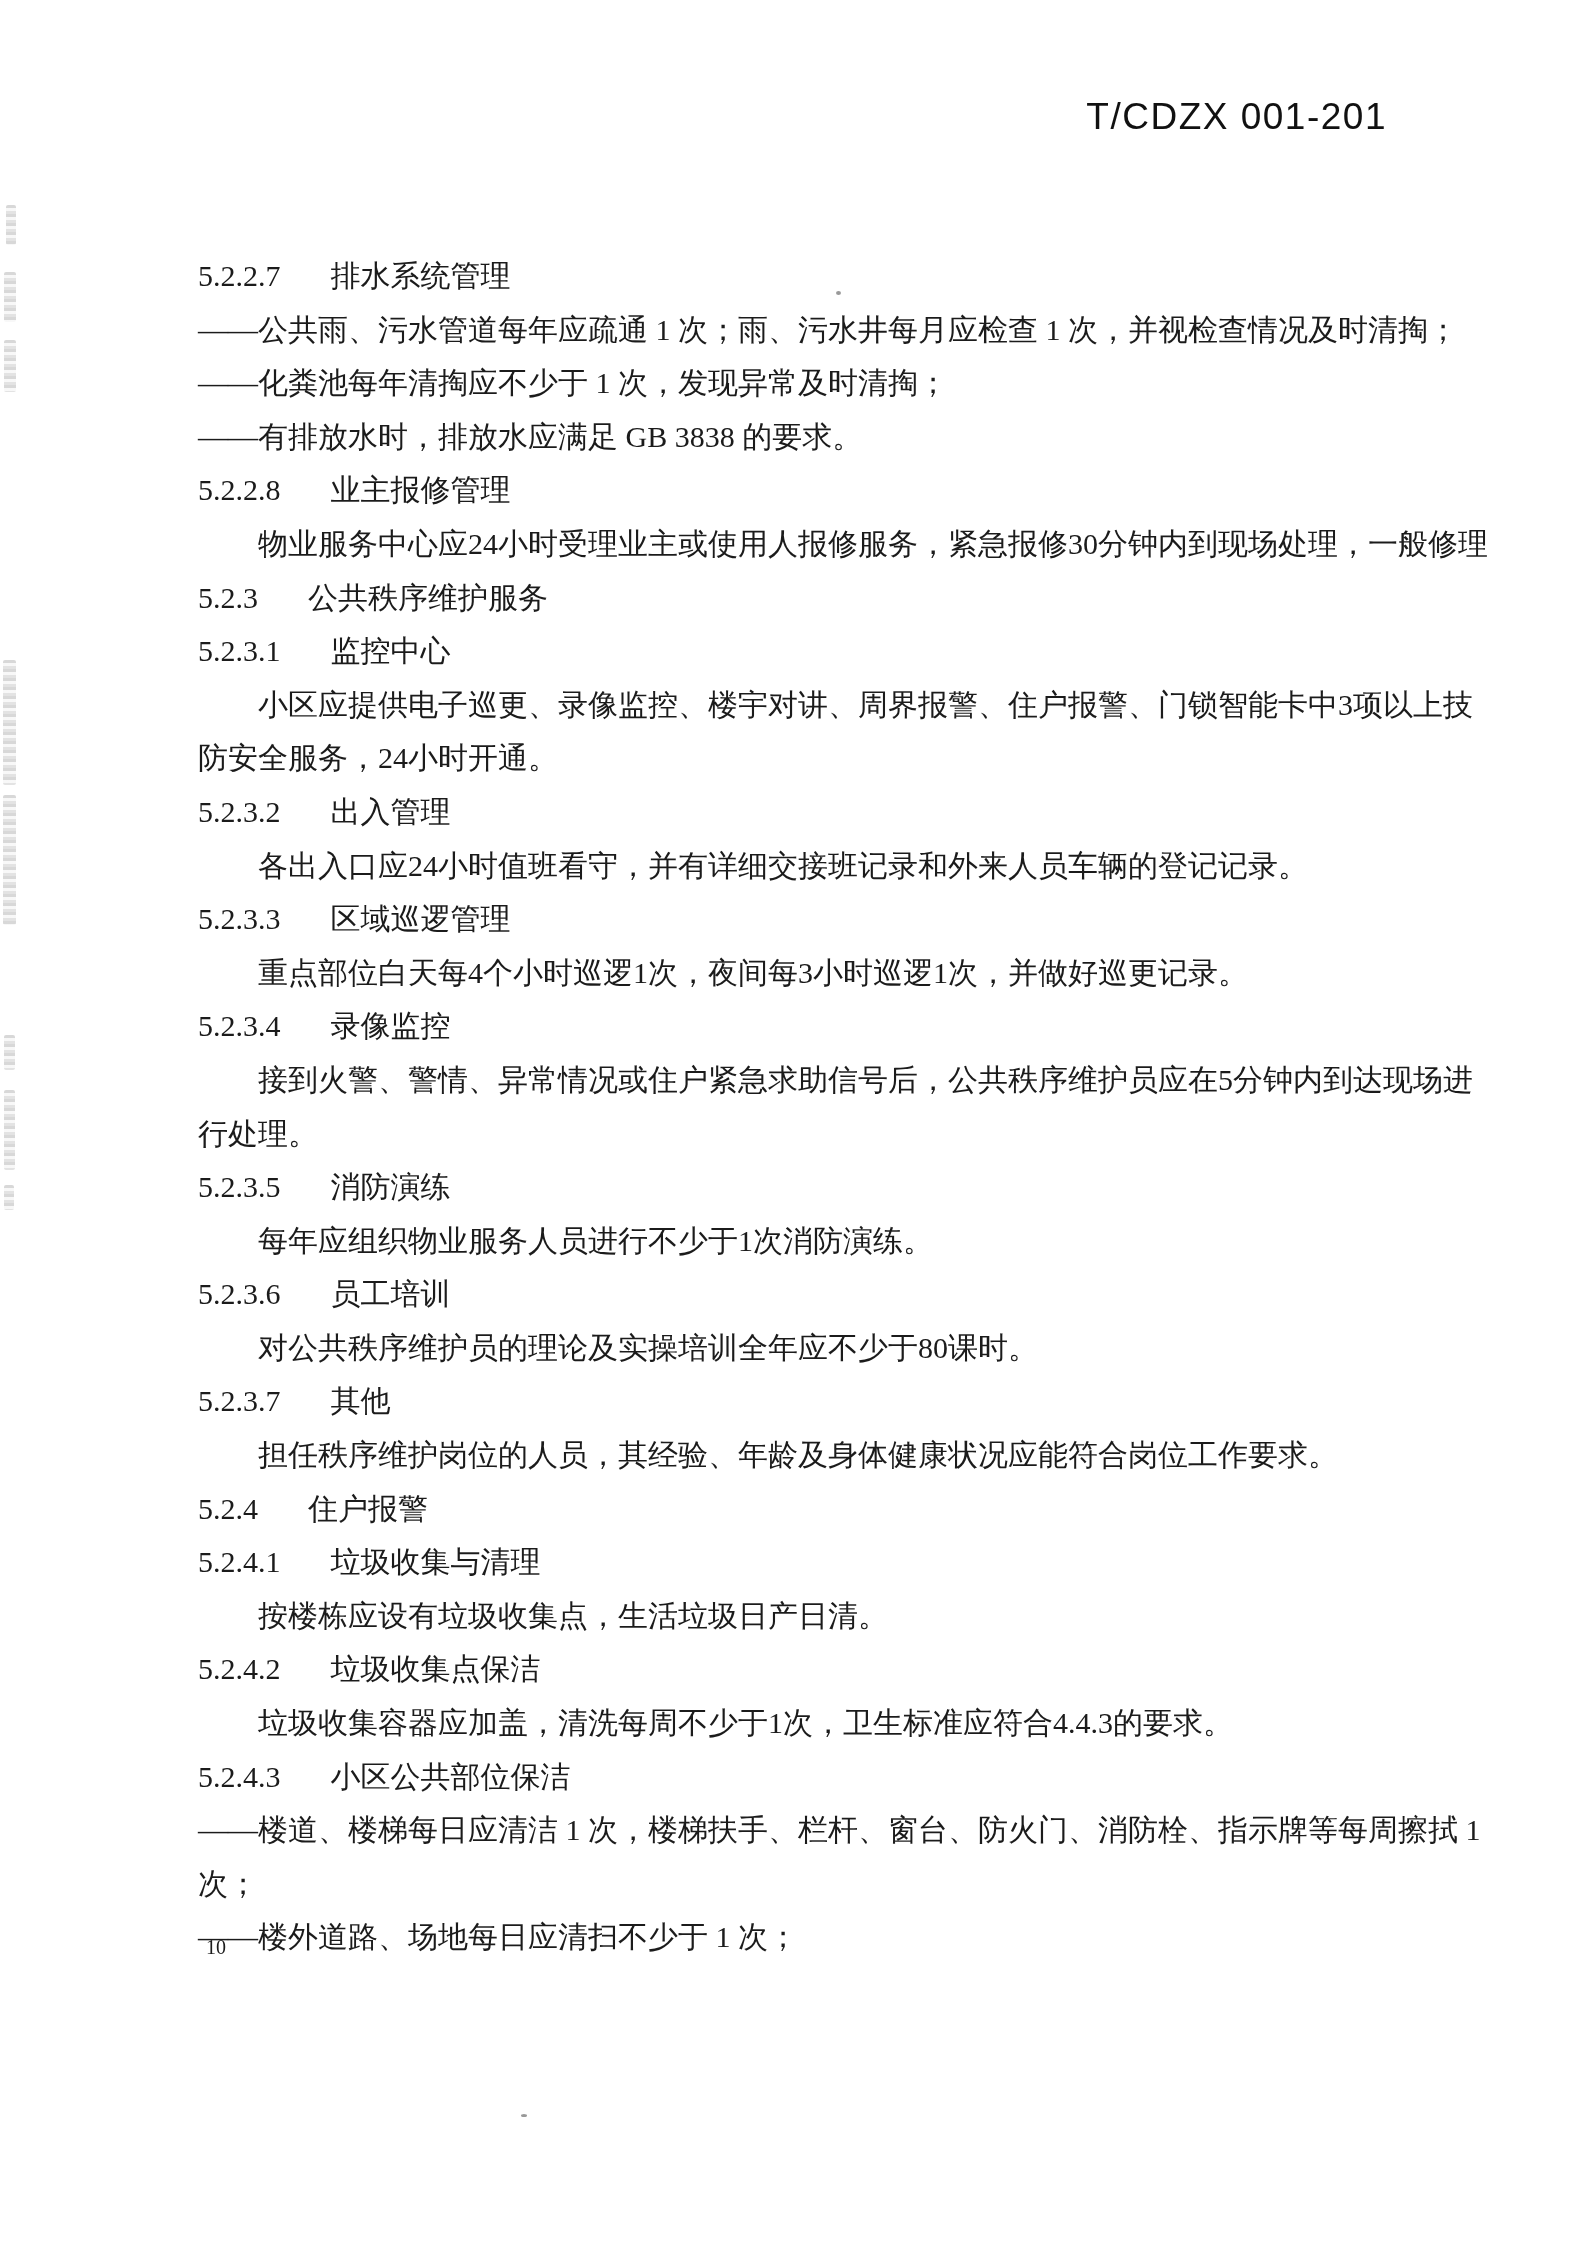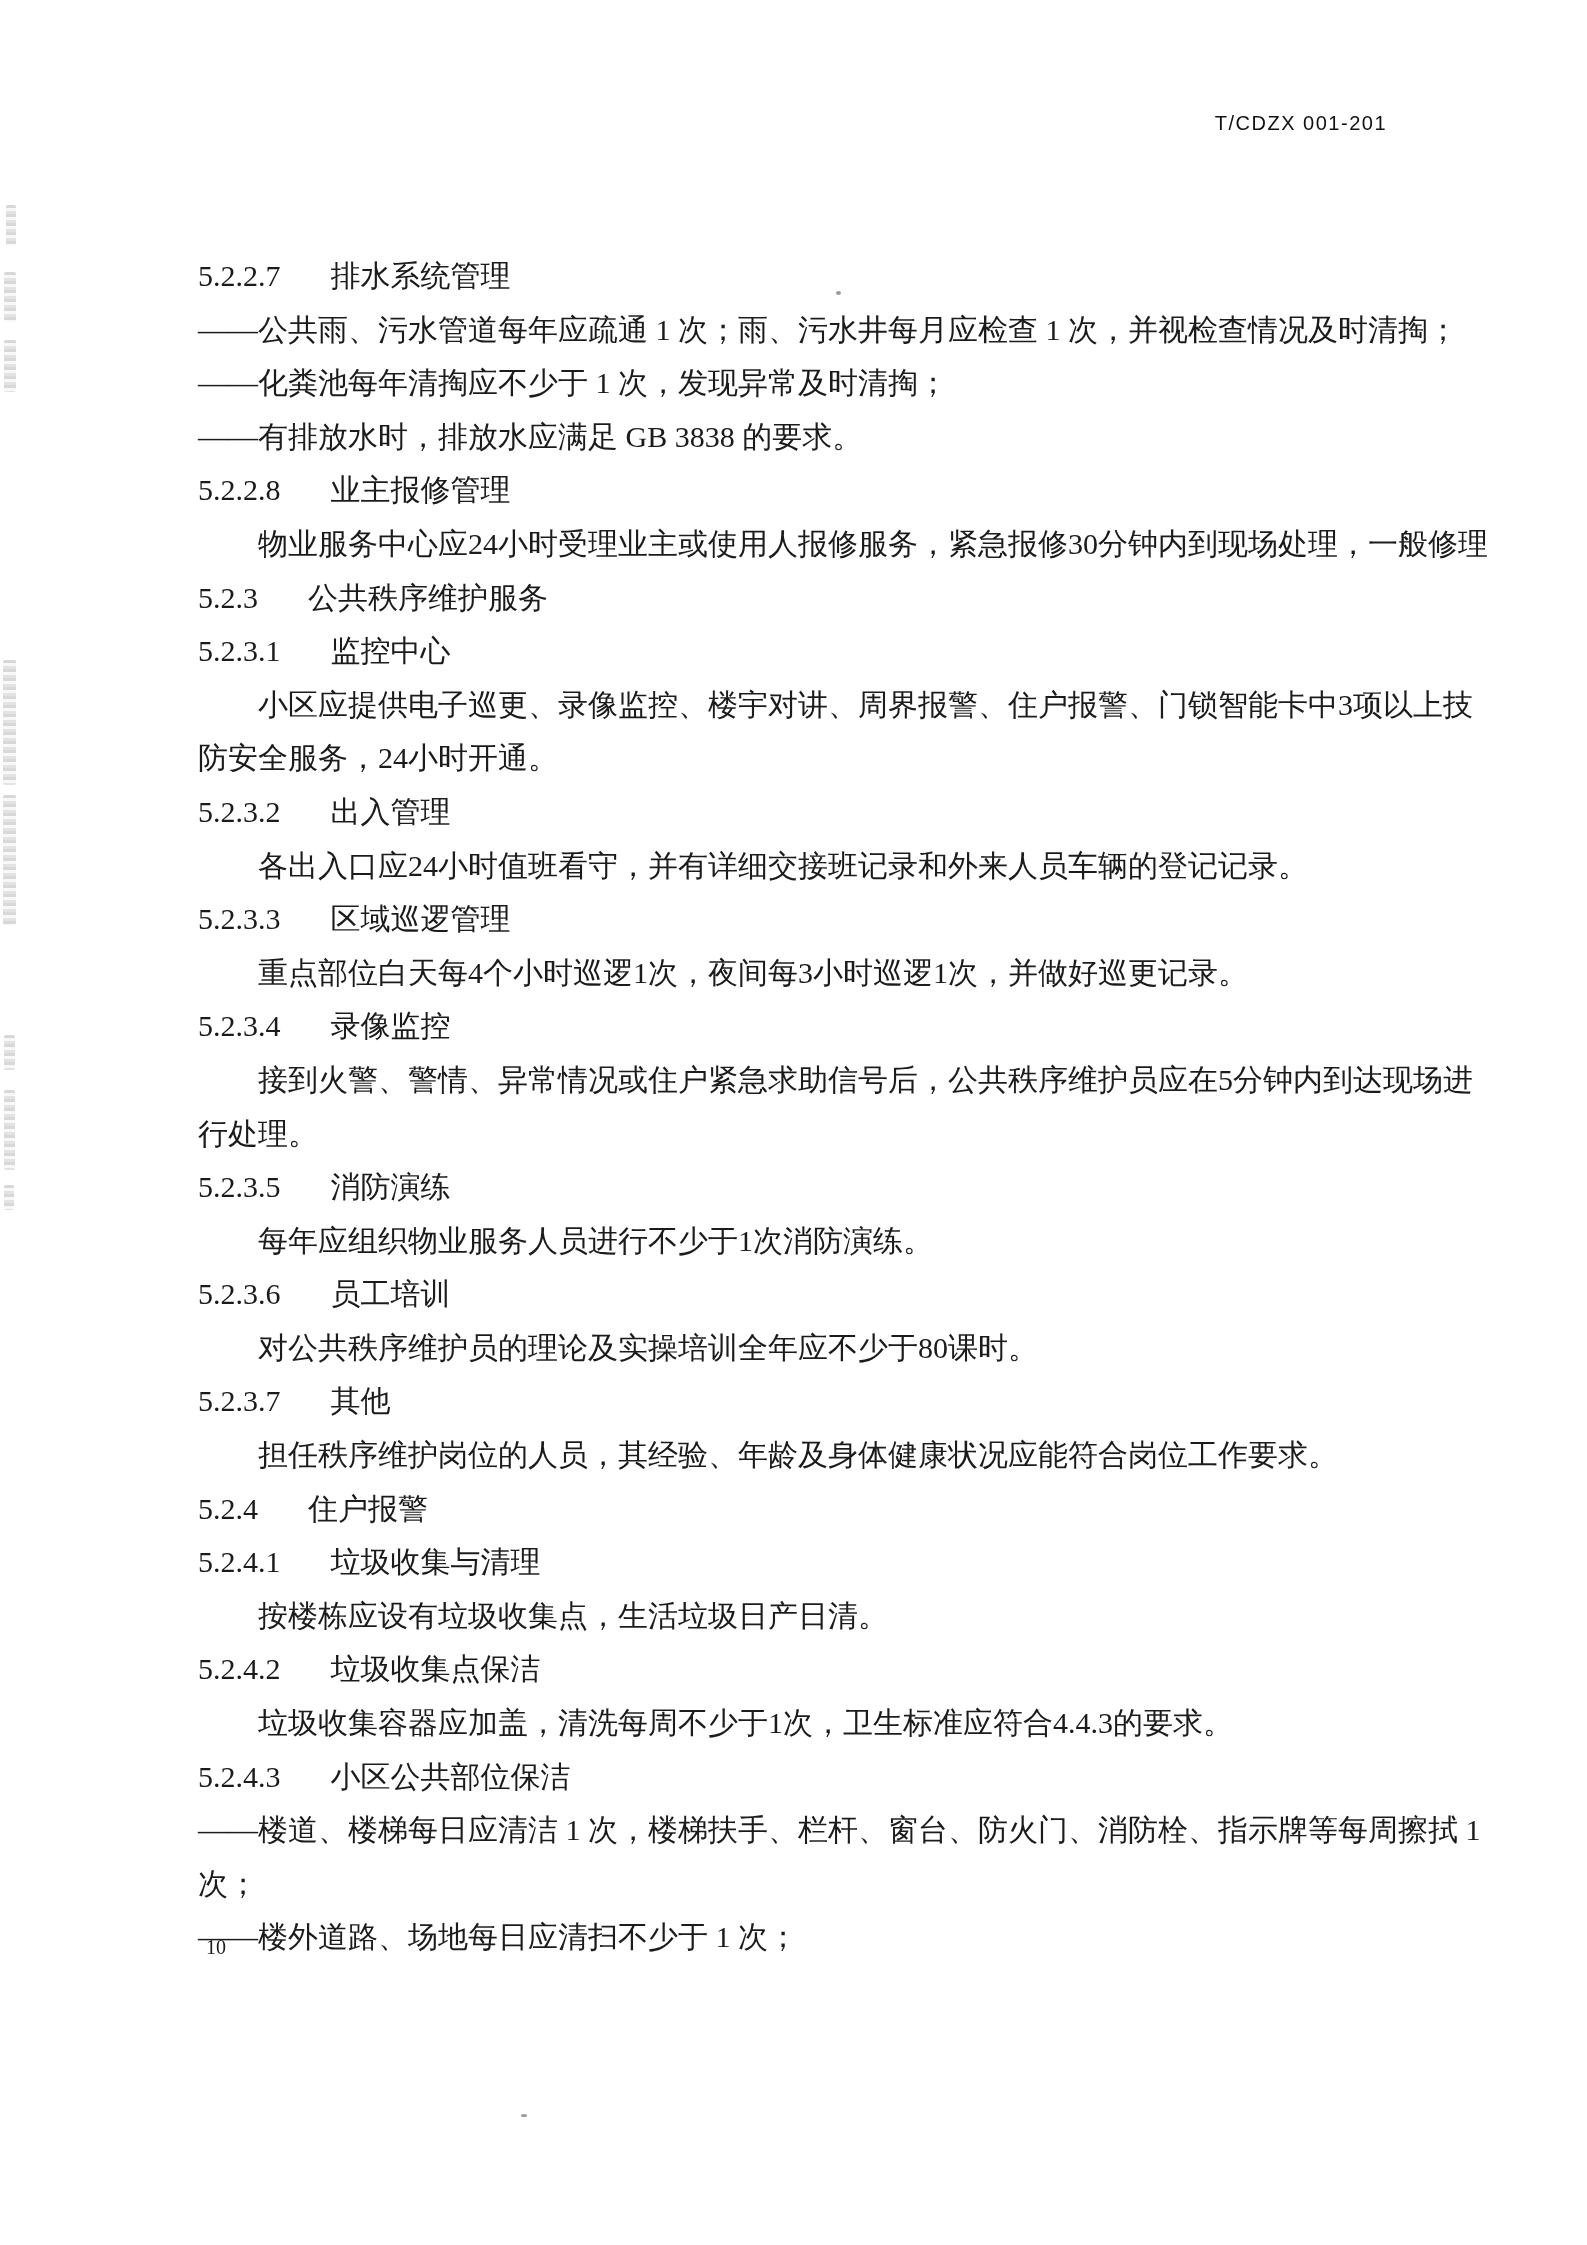--- a/index.html
+++ b/index.html
@@ -5,23 +5,23 @@
   html,body{margin:0;padding:0}
   body{
     width:1587px;height:2245px;background:#f4f4f4;
     font-family:"Liberation Serif","DejaVu Serif",serif;color:#1b1b1b;
   }
   .page{
     position:absolute;left:0;top:0;width:1587px;height:2245px;
     background:#ffffff;overflow:hidden;
   }
   .doc-code{
-    position:absolute;top:112px;right:200px;
+    position:absolute;top:96px;right:200px;
     font-family:"Liberation Sans","DejaVu Sans",sans-serif;
-    font-size:20px;letter-spacing:1.5px;color:#111;
+    font-size:37px;letter-spacing:1.5px;color:#111;
   }
   .content{position:absolute;left:198px;top:249px;width:1270px}
   .ln{height:53.6px;line-height:53.6px;font-size:30px;white-space:nowrap}
   .hd .num{font-family:"Liberation Serif","DejaVu Serif",serif;margin-right:50px}
   .hd .ttl{font-family:Liberation Mono, monospace}
   .indent{text-indent:60px}
   .fill{text-align:justify;text-align-last:justify}
   .page-num{position:absolute;left:206px;top:1930px;font-size:20px;line-height:34px}
   .artifact{
     position:absolute;border-radius:2px;

